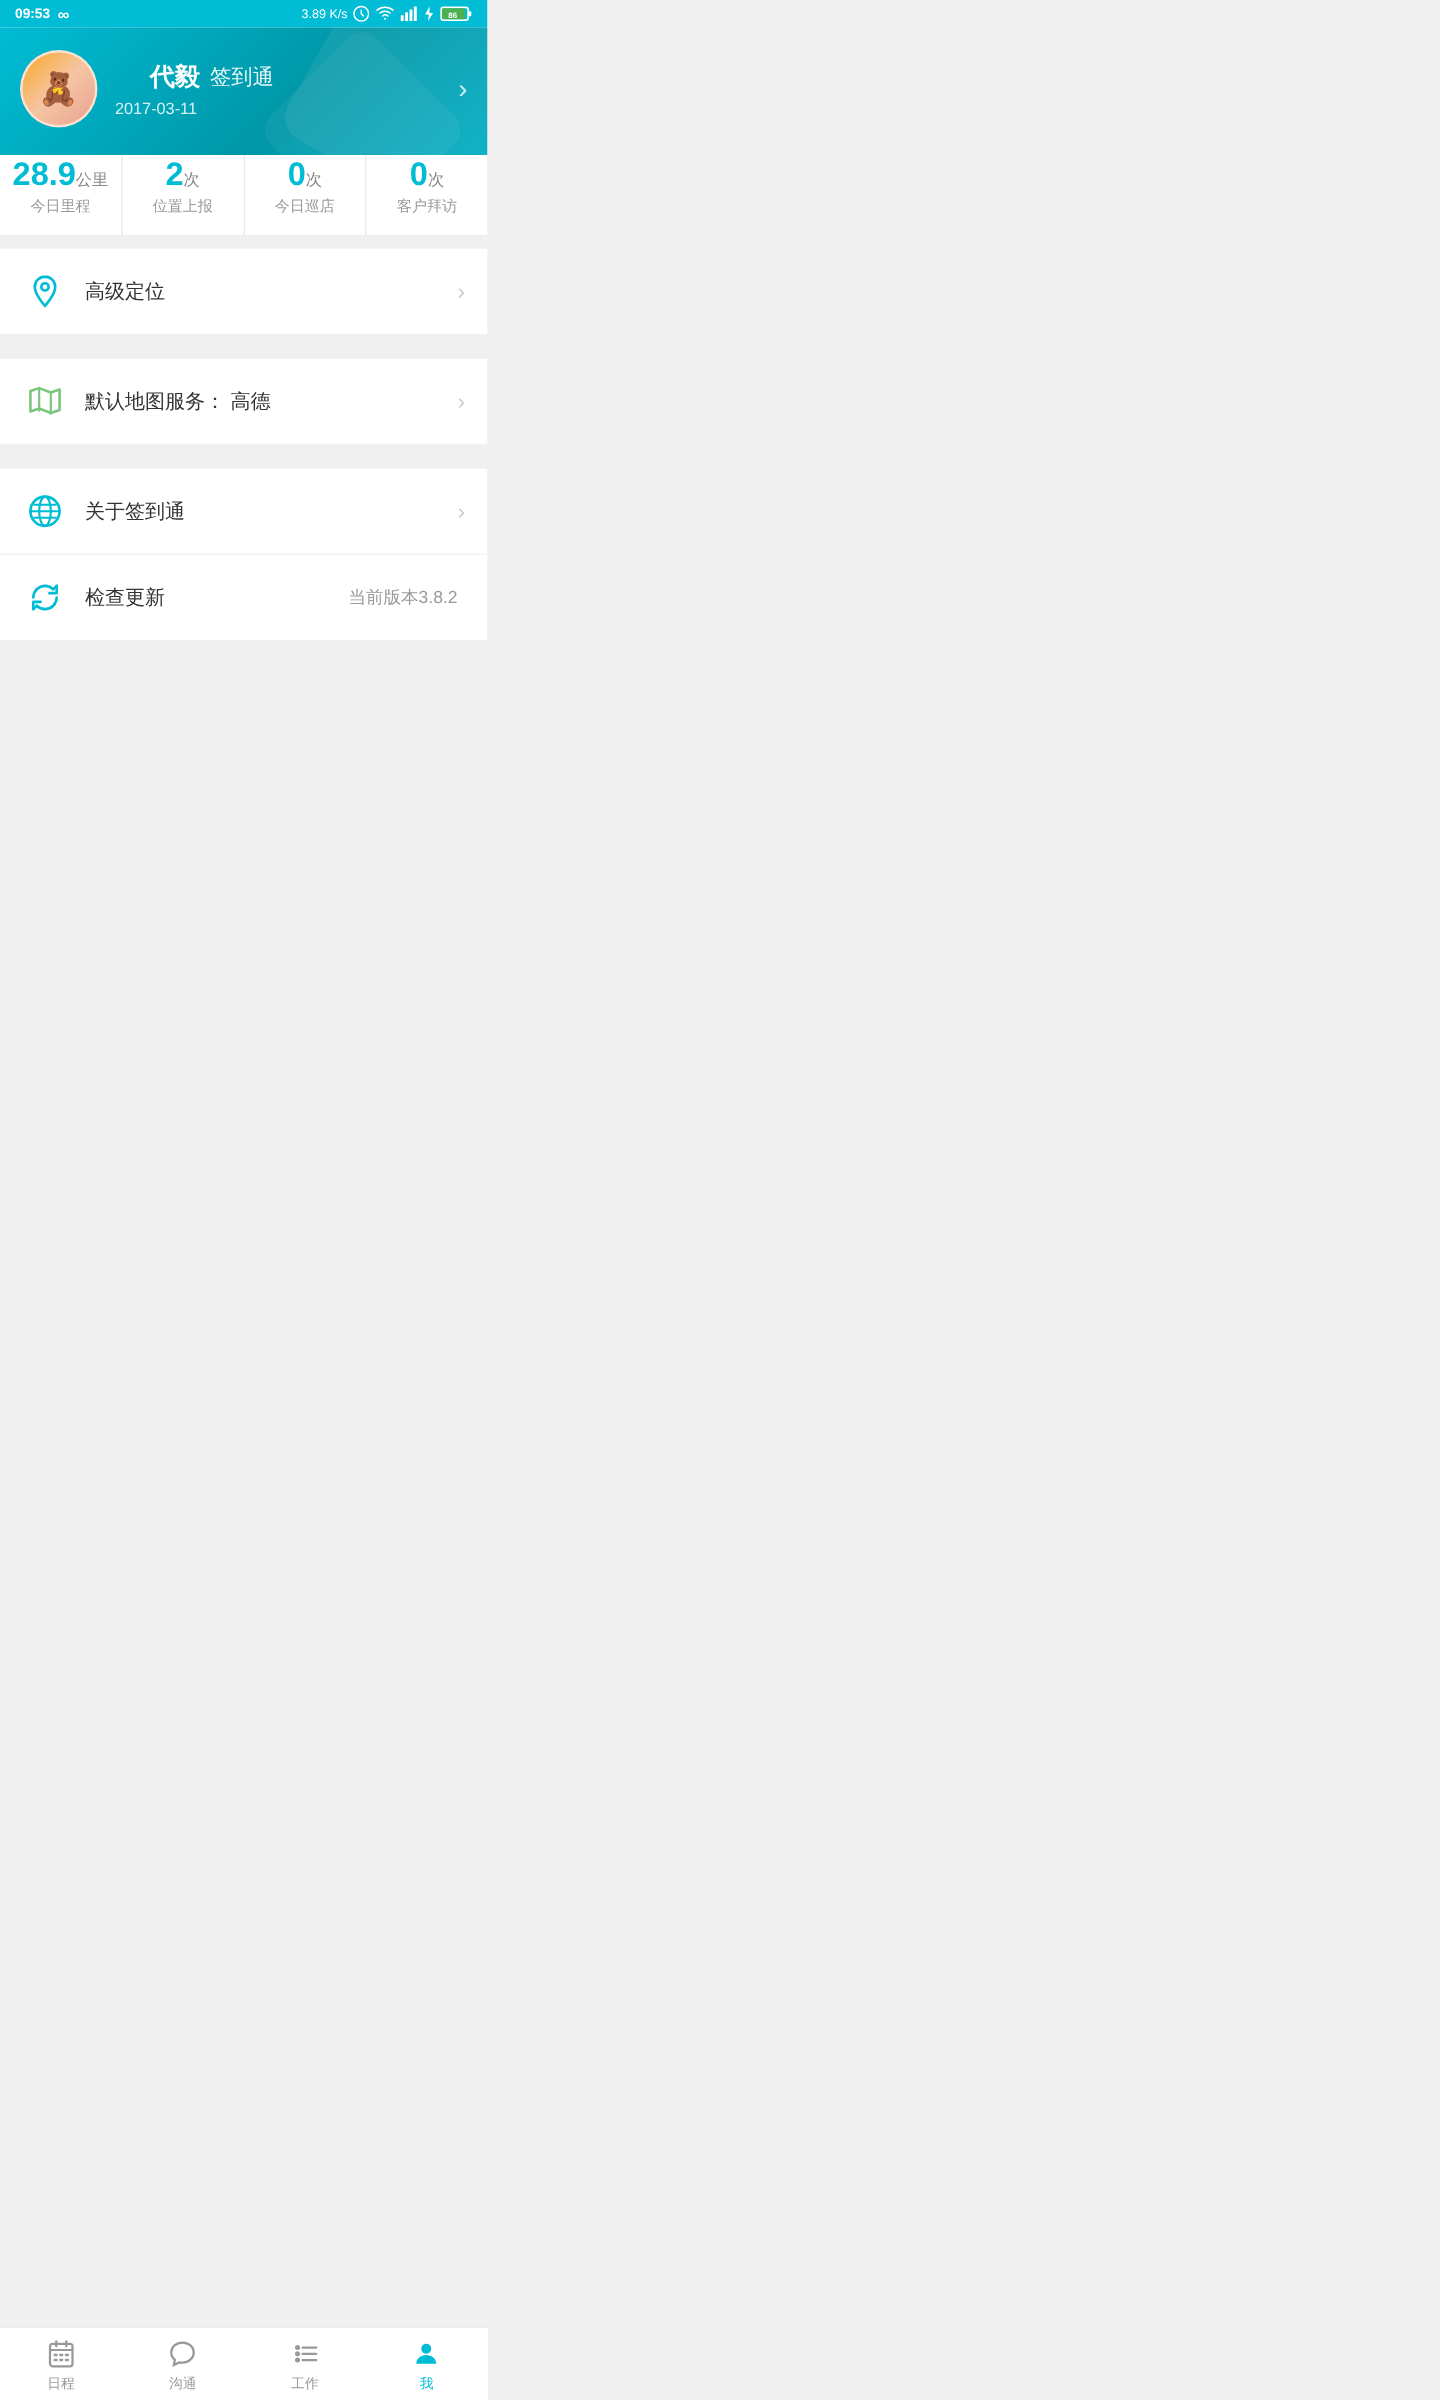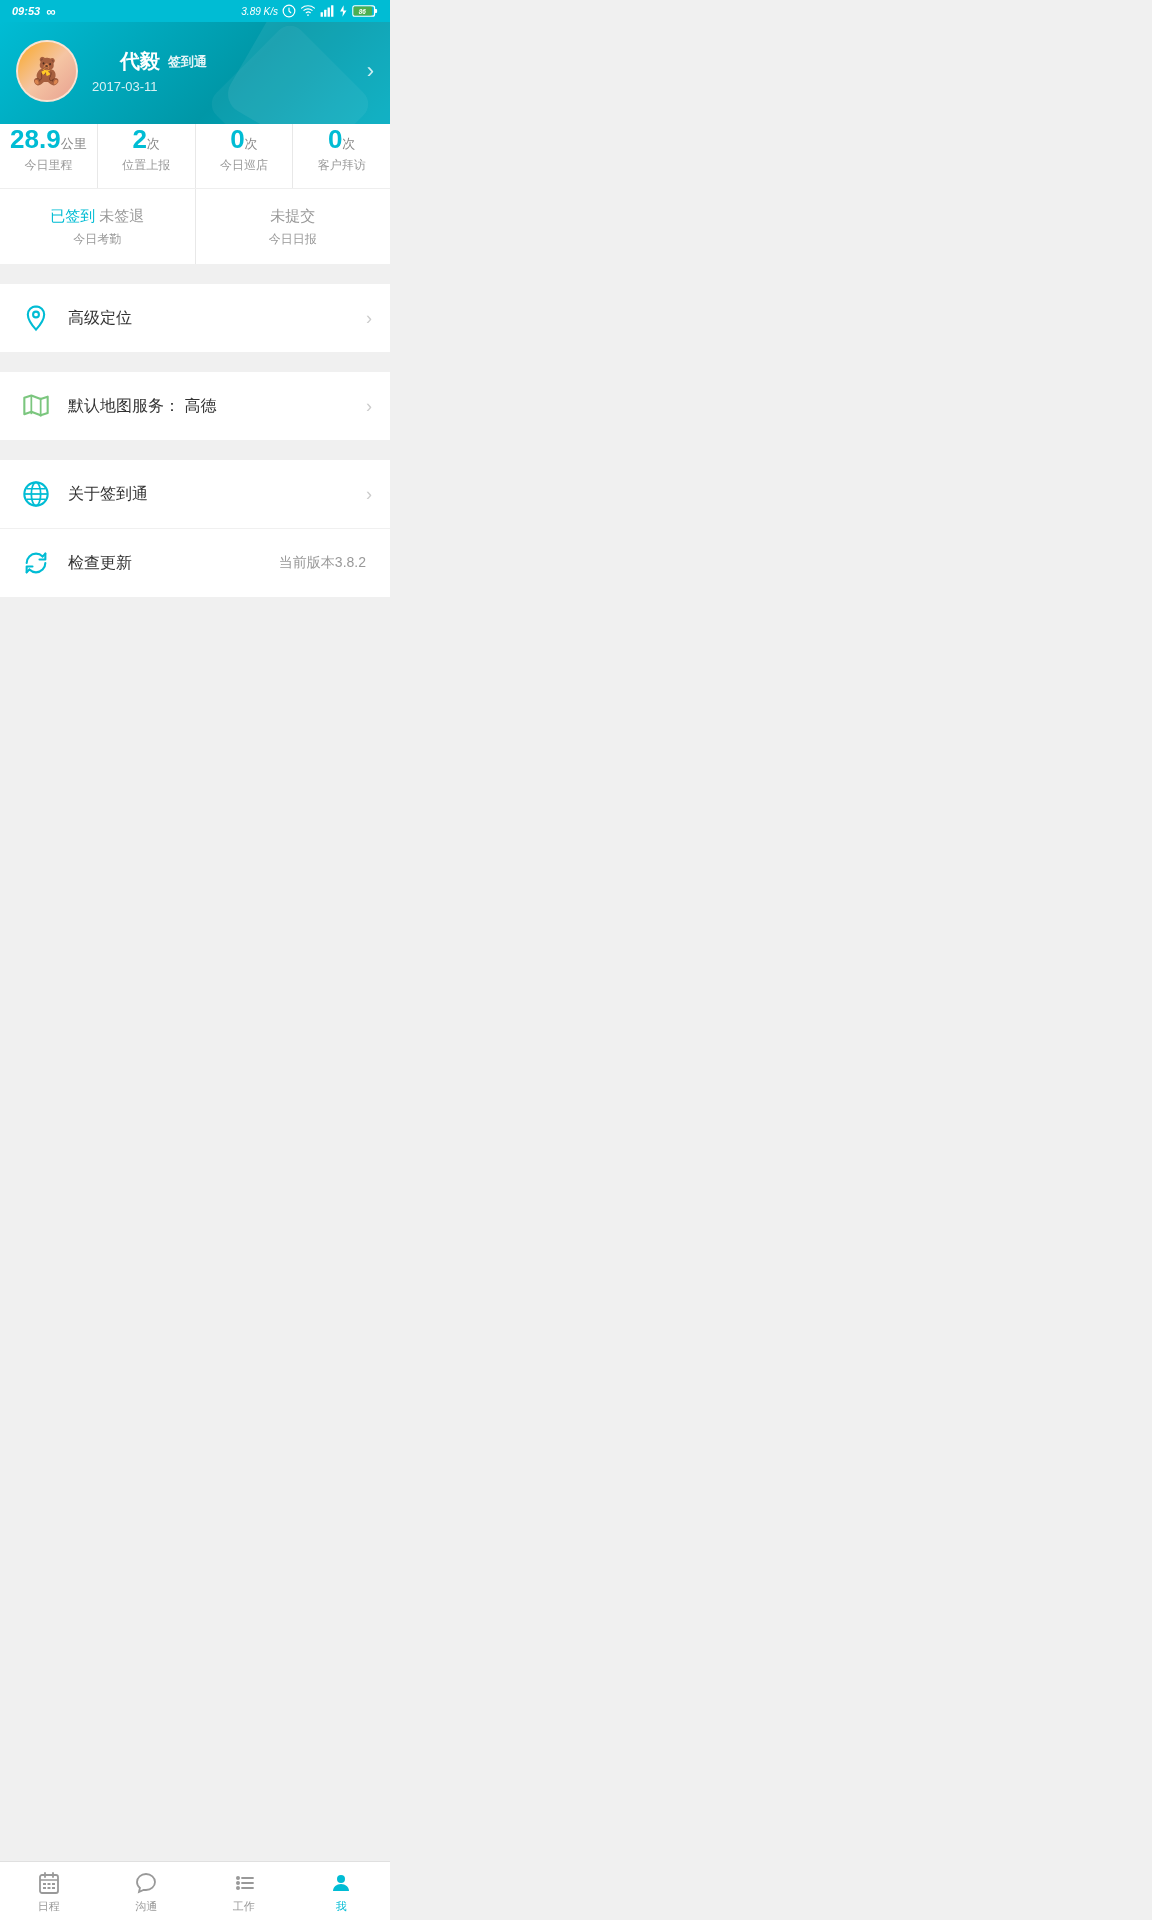--- a/index.html
+++ b/index.html
@@ -13,21 +13,20 @@
     }
 
     
     .status-bar {
       background: #00bcd4;
       display: flex;
       justify-content: space-between;
       align-items: center;
       padding: 4px 12px;
       height: 22px;
-      font-style: italic;
     }
     .status-left {
       display: flex;
       align-items: center;
       gap: 6px;
       font-size: 11px;
       color: white;
       font-weight: 600;
     }
     .status-right {
@@ -90,22 +89,22 @@
     .profile-info { color: white; }
     .profile-name {
       font-size: 20px;
       font-weight: 600;
       display: flex;
       align-items: center;
       gap: 8px;
       margin-left: 28px;
     }
     .profile-app-name {
-      font-size: 13px;
-      font-weight: 700;
+      font-size: 17px;
+      font-weight: 400;
       opacity: 0.9;
     }
     .profile-date {
       font-size: 13px;
       opacity: 0.85;
       margin-top: 4px;
     }
     .chevron-right {
       color: rgba(255,255,255,0.8);
       font-size: 22px;
@@ -345,33 +344,20 @@
       <div class="stat-label">今日巡店</div>
     </div>
     <div class="stat-item">
       <div class="stat-value">
         <span>0</span><span class="stat-unit">次</span>
       </div>
       <div class="stat-label">客户拜访</div>
     </div>
   </div>
 
-  <div class="attendance-container">
-    <div class="attendance-item">
-      <div class="attendance-status">
-        <span class="signed">已签到</span>
-        <span class="not-signed"> 未签退</span>
-      </div>
-      <div class="attendance-label">今日考勤</div>
-    </div>
-    <div class="attendance-item">
-      <div class="attendance-status not-signed">未提交</div>
-      <div class="attendance-label">今日日报</div>
-    </div>
-  </div>
 
   <div class="section-divider"></div>
 
   <div class="menu-section">
 
     <div class="menu-item">
       <div class="menu-icon icon-location">
         <svg viewBox="0 0 24 24" fill="none" xmlns="http://www.w3.org/2000/svg">
           <path d="M12 2C8.13 2 5 5.13 5 9c0 5.25 7 13 7 13s7-7.75 7-13c0-3.87-3.13-7-7-7z" stroke="#00bcd4" stroke-width="1.8" fill="none"></path>
           <circle cx="12" cy="9" r="2.5" stroke="#00bcd4" stroke-width="1.8" fill="none"></circle>

